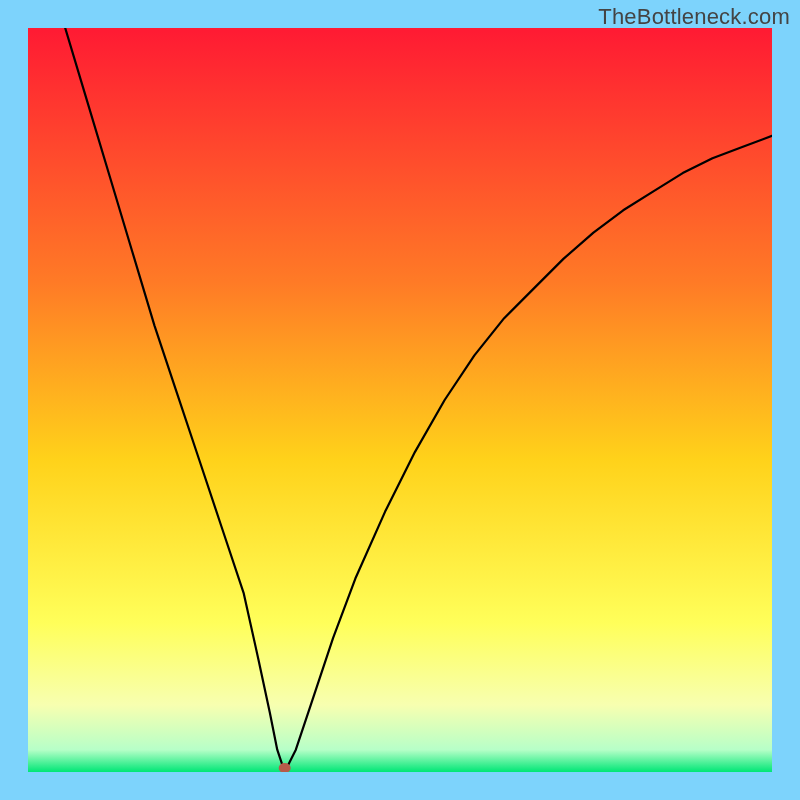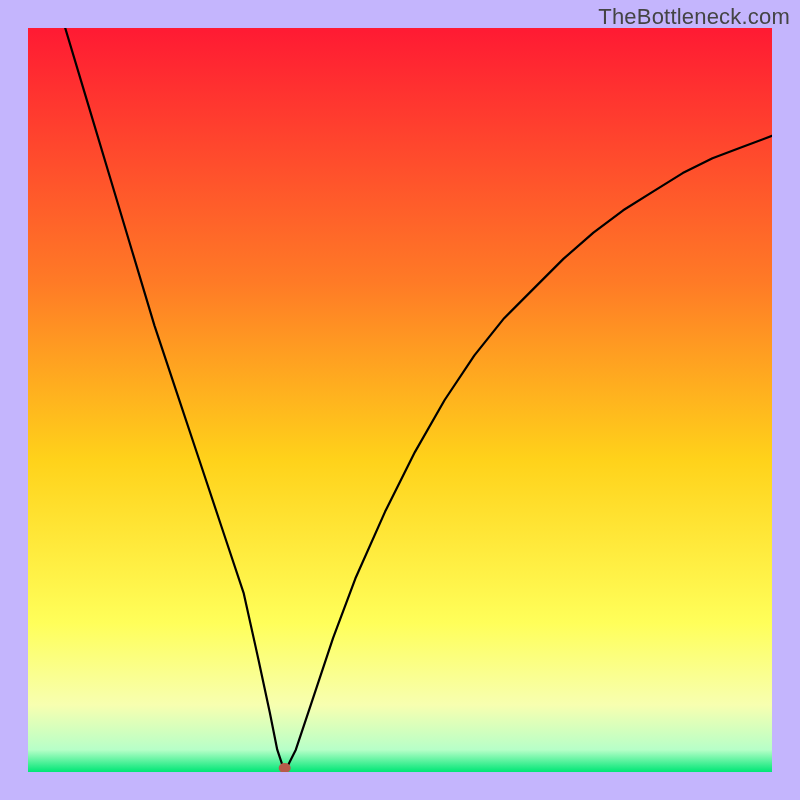--- a/index.html
+++ b/index.html
@@ -8,21 +8,21 @@
     width: 800px;
     height: 800px;
     background: #000;
     font-family: Arial, Helvetica, sans-serif;
     overflow: hidden;
   }
   .frame {
     position: relative;
     width: 800px;
     height: 800px;
-    background: #c4b5fd;
+    background: #7dd3fc;
   }
   .watermark {
     position: absolute;
     top: 4px;
     right: 10px;
     color: #444;
     font-size: 22px;
     font-weight: 400;
     letter-spacing: 0.2px;
     user-select: none;

